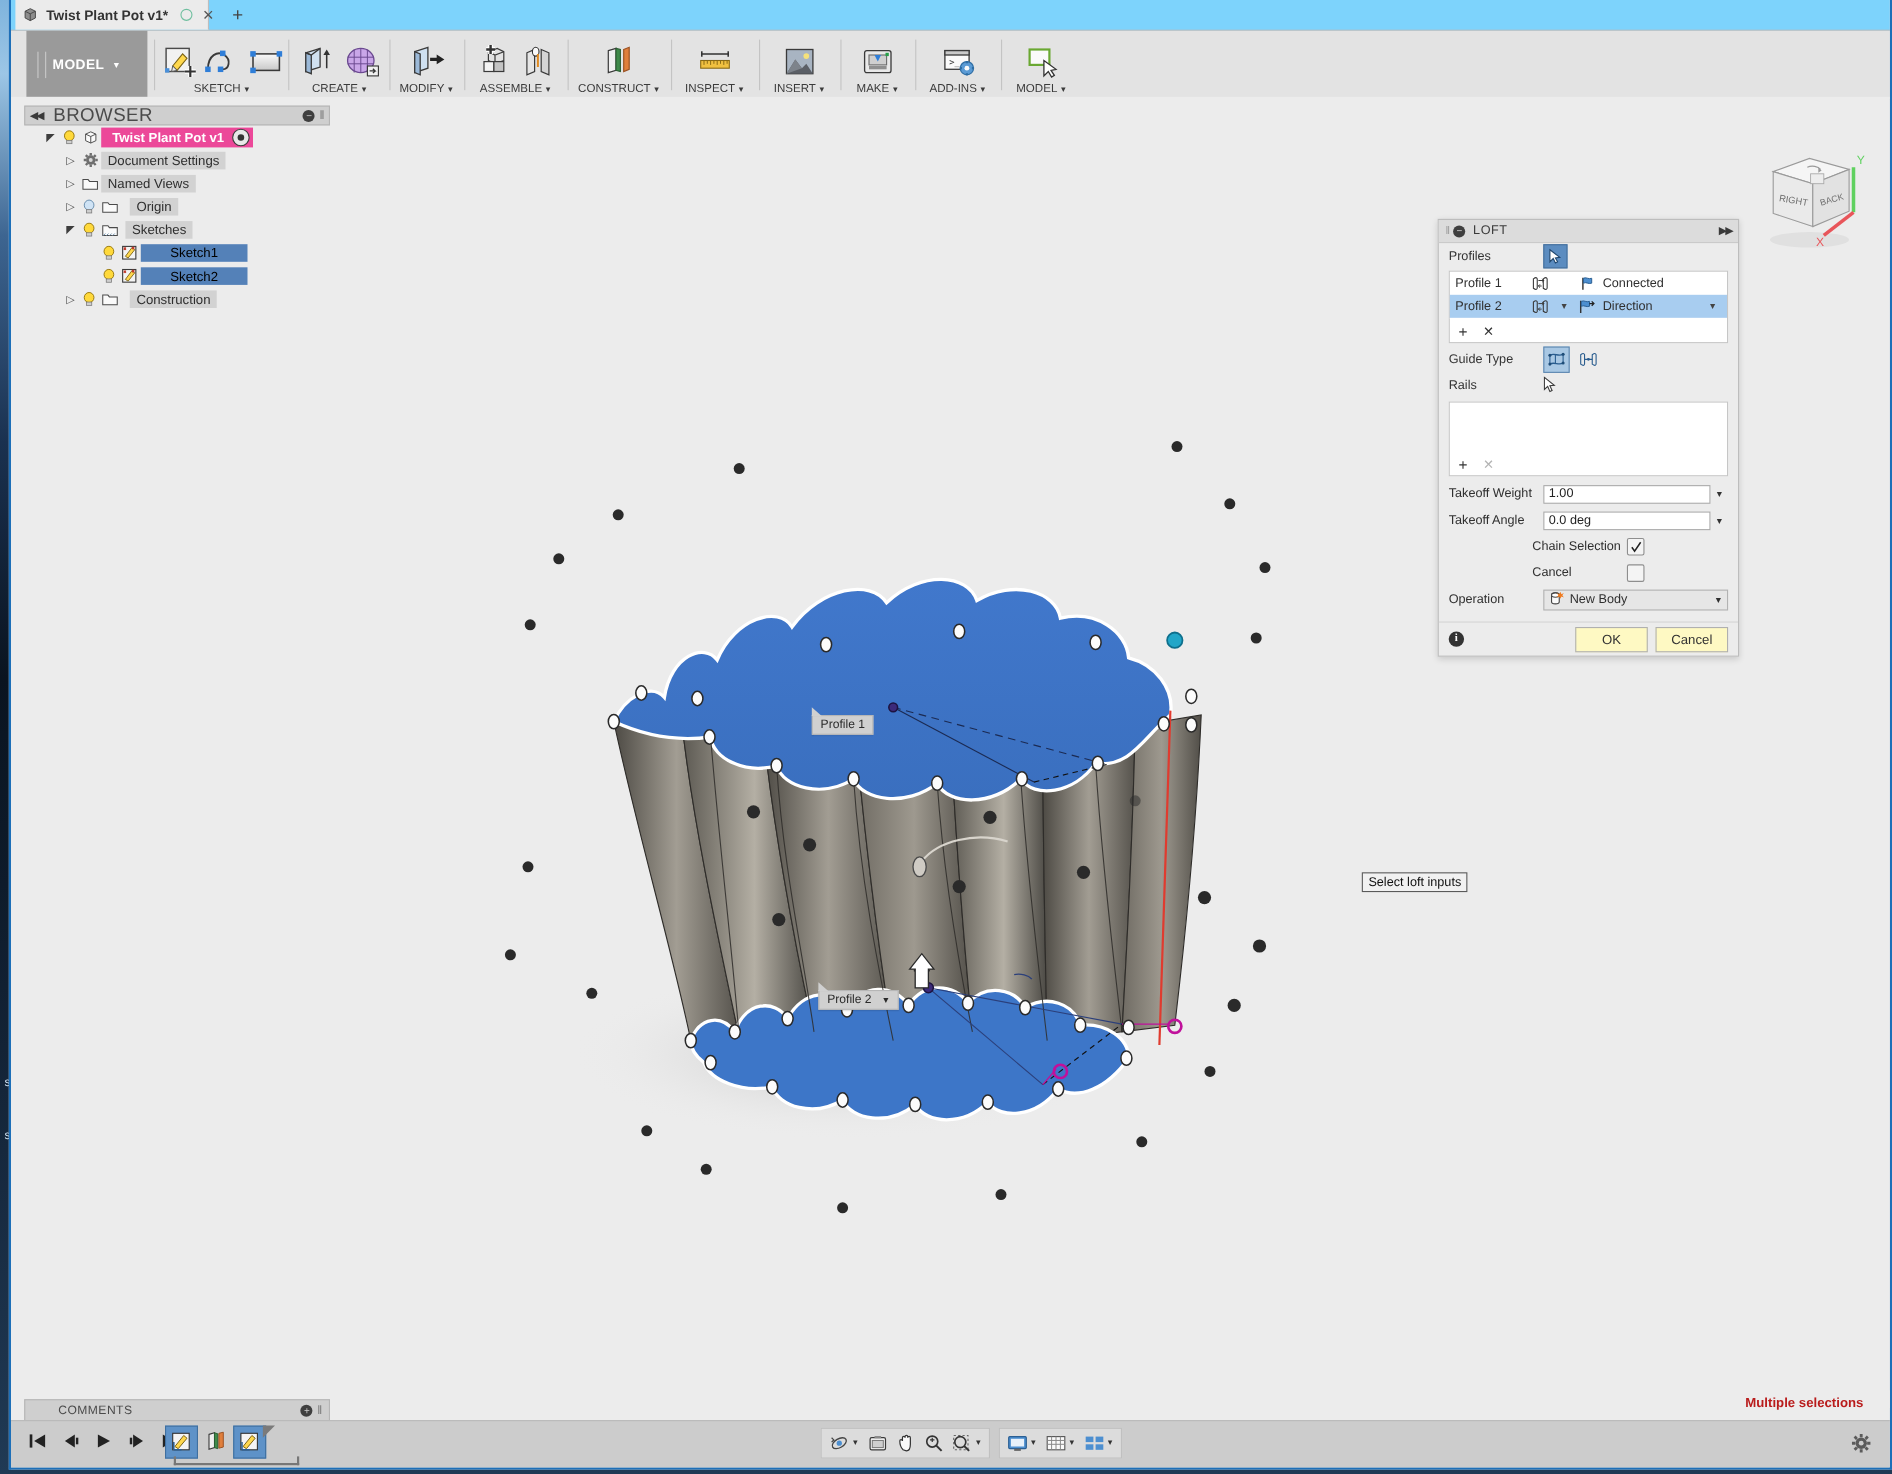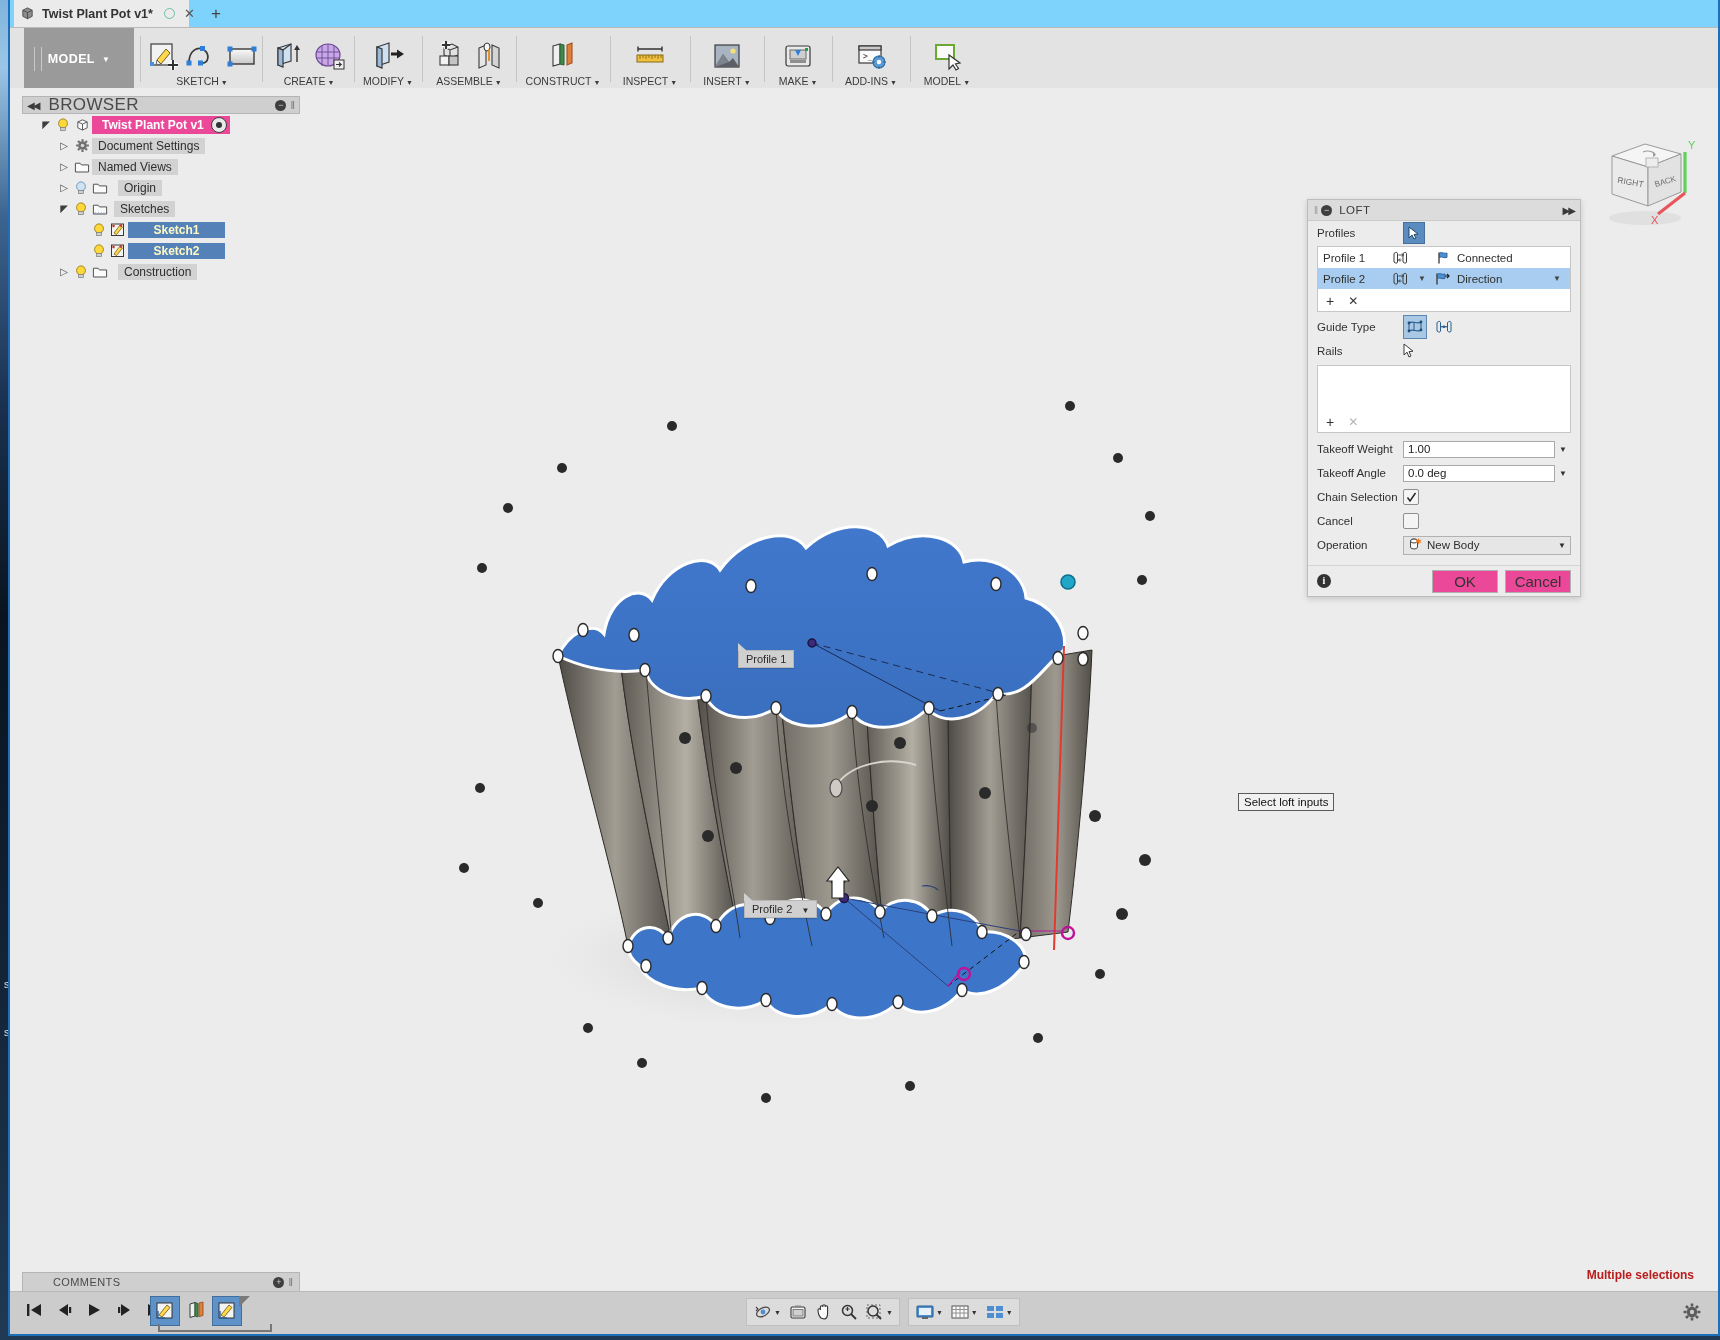--- a/index.html
+++ b/index.html
@@ -58,21 +58,21 @@
       color:#cfcfcf;font-size:9px;line-height:10px;text-align:center;}
   #browserHdr .gripr{margin-left:4px;color:#777;font-size:11px;}
   .trow{height:21px;display:flex;align-items:center;position:relative;white-space:nowrap;}
   .trow .arrow{width:16px;text-align:center;color:#4c4c4c;font-size:10px;flex:none;}
   .trow .arrow.open{color:#3d3d3d;}
   .trow .bulb{width:18px;flex:none;display:flex;justify-content:center;}
   .trow .ticon{width:20px;flex:none;display:flex;justify-content:center;}
   .trow .tlabel{padding:1px 6px;font-size:12px;color:#2e2e2e;}
   .trow .tlabel.plain{background:#d2d2d2;}
   .trow .tlabel.root{background:#ec4899;color:#fff;font-weight:bold;padding:2px 26px 2px 10px;}
-  .trow .tlabel.sel{background:#5481b8;color:#fef9c3;font-weight:bold;}
+  .trow .tlabel.sel{background:#5481b8;color:#000000;font-weight:normal;}
   .trow .radio{position:absolute;width:14px;height:14px;border:1.4px solid #3d3d3d;border-radius:50%;
       background:#e8e8e8;display:flex;align-items:center;justify-content:center;}
   .trow .radio i{width:6px;height:6px;border-radius:50%;background:#333;display:block;}
 
   
   #canvas{position:absolute;left:0;top:88px;right:0;bottom:54px;background:#ececec;overflow:hidden;}
 
   
   #viewcube{position:absolute;right:10px;top:26px;width:120px;height:130px;}
 
@@ -109,35 +109,35 @@
   .ptrow .pflag{width:20px;flex:none;display:flex;justify-content:center;}
   .ptrow .pcond{flex:1;padding-left:4px;}
   .ptrow .pcarR{width:16px;text-align:center;font-size:8px;color:#444;}
   .ptfoot{display:flex;align-items:center;height:21px;padding:0 8px;gap:14px;font-size:14px;color:#333;border-top:1px solid #fff;}
   .gt{width:22px;height:22px;display:flex;align-items:center;justify-content:center;cursor:pointer;}
   .gt.on{background:#a9c8e4;border:1px solid #5d86ae;}
   .railbox{margin:2px 9px 0 9px;height:66px;background:#fff;border:1px solid #c6c6c6;position:relative;}
   .railfoot{position:absolute;left:0;bottom:0;right:0;height:21px;display:flex;align-items:center;
       padding:0 8px;gap:14px;font-size:14px;color:#333;}
   .railfoot .dim{color:#b4b4b4;}
-  .frow{display:flex;align-items:center;height:24px;padding:0 9px;}
+  .frow{display:flex;align-items:center;height:24px;padding:0 9px;justify-content:center;}
   .frow .lbl{width:86px;flex:none;font-size:11.5px;}
   .finput{flex:1;height:17px;background:#fff;border:1px solid #a9a9a9;font-size:11.5px;
       padding:0 4px;display:flex;align-items:center;color:#222;box-sizing:border-box;}
   .fcar{width:16px;text-align:center;font-size:8px;color:#333;cursor:pointer;}
   .cbox{width:14px;height:14px;background:#f4f4f4;border:1px solid #8e8e8e;border-radius:2px;
       display:flex;align-items:center;justify-content:center;cursor:pointer;}
   .opsel{flex:1;height:19px;background:#e6e6e6;border:1px solid #b2b2b2;display:flex;align-items:center;
       padding:0 4px;gap:5px;box-sizing:border-box;cursor:pointer;}
   .opsel .ocar{margin-left:auto;font-size:8px;}
   #loftFoot{margin-top:8px;height:30px;border-top:1px solid #d4d4d4;display:flex;align-items:center;padding:0 9px;}
   #loftFoot .infoi{width:14px;height:14px;border-radius:50%;background:#333;color:#fff;font-size:10px;
       font-weight:bold;text-align:center;line-height:14px;font-family:"Liberation Serif",serif;}
-  .dbtn{width:64px;height:21px;background:#ec4899;border:1px solid #b0b0b0;display:flex;
-      align-items:center;justify-content:center;font-size:15px;color:#333;cursor:pointer;}
+  .dbtn{width:64px;height:21px;background:#fef9c3;border:1px solid #b0b0b0;display:flex;
+      align-items:center;justify-content:center;font-size:12px;color:#333;cursor:pointer;}
   #okbtn{margin-left:auto;margin-right:7px;}
 
   
   #comments{position:absolute;left:12px;bottom:42px;width:278px;height:20px;background:#cfcfcf;
       border:1px solid #b5b5b5;display:flex;align-items:center;padding:0 6px;box-sizing:border-box;}
   #comments .ctitle{font-size:11px;color:#4a4a4a;letter-spacing:.4px;margin-left:24px;}
   #comments .plus{margin-left:auto;width:11px;height:11px;border-radius:50%;background:#3f3f3f;color:#cfcfcf;
       font-size:9px;line-height:10px;text-align:center;}
   #comments .gripr{margin-left:4px;color:#777;font-size:11px;}
 

